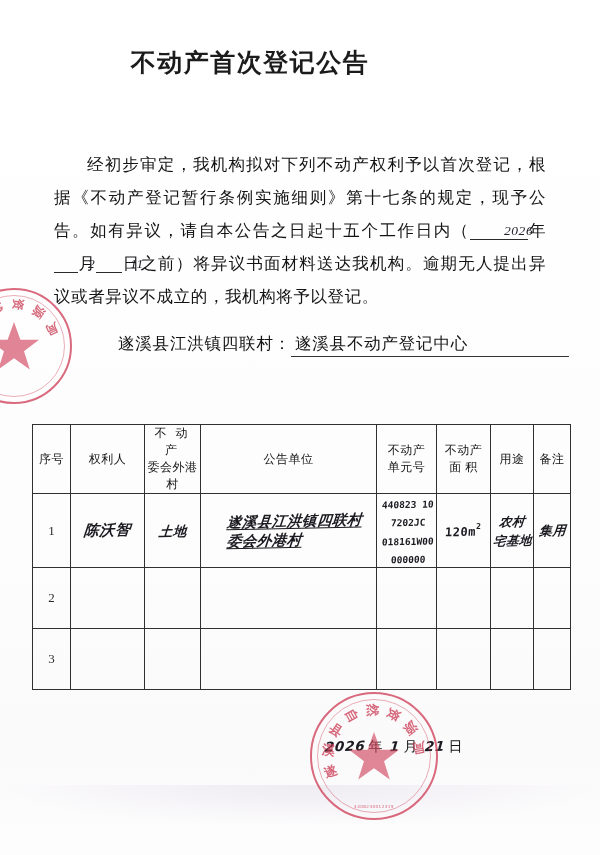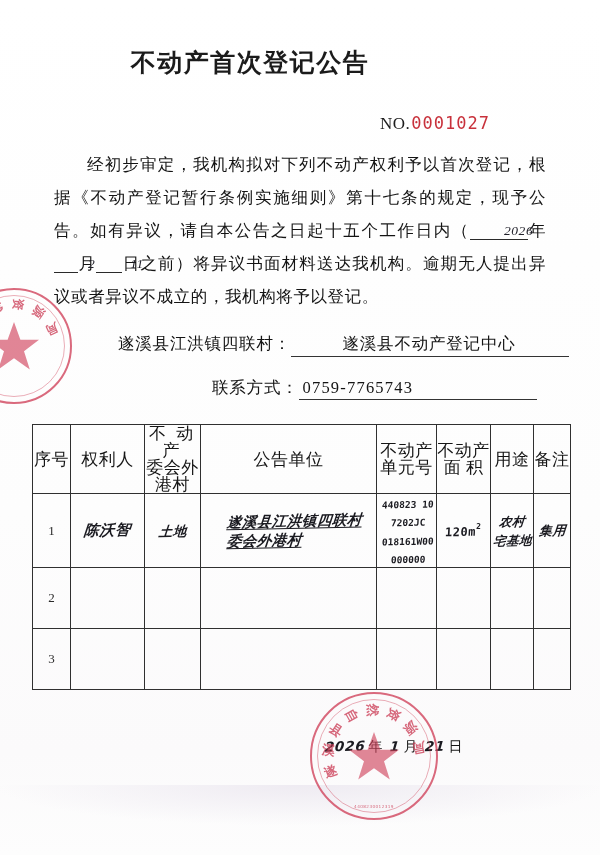--- a/index.html
+++ b/index.html
@@ -108,21 +108,21 @@
     color: #141414;
   }
   .field-address { top: 333px; left: 118px; }
   .field-contact { top: 377px; left: 212px; }
   .field-value {
     display: inline-block;
     border-bottom: 1px solid #333;
     padding: 0 6px 1px 4px;
     min-width: 160px;
   }
-  .field-address .field-value { min-width: 268px; text-align: center; }
+  .field-address .field-value { min-width: 268px; }
   .field-contact .field-value {
     min-width: 228px;
     font-family: "Liberation Serif", serif;
     letter-spacing: 1.2px;
   }
 
   
   .tbl {
     position: absolute;
     top: 424px;
@@ -132,21 +132,21 @@
     table-layout: fixed;
   }
   .tbl td, .tbl th {
     border: 1px solid #303030;
     padding: 0;
     vertical-align: middle;
     text-align: center;
   }
   .tbl th {
     font-weight: normal;
-    font-size: 17px;
+    font-size: 12px;
     line-height: 17px;
     letter-spacing: 0.5px;
     height: 54px;
     color: #151515;
   }
   .th-wide { letter-spacing: 3px; }
   .row-1 td { height: 72px; }
   .row-2 td { height: 60px; }
   .row-3 td { height: 60px; }
   .idx-cell {
@@ -293,35 +293,29 @@
 </head>
 <body>
 
 <div class="paper"></div>
 <div class="scan-shadow"></div>
 
 <div class="doc">
 
   <div class="title">不动产首次登记公告</div>
 
-  <div class="no-line">
-    <span>NO.</span><span class="no-digits">0001027</span>
-  </div>
 
   <div class="body-para">
     <span>经初步审定，我机构拟对下列不动产权利予以首次登记，根据《不动产登记暂行条例实施细则》第十七条的规定，现予公告。如有异议，请自本公告之日起十五个工作日内（</span><span class="blank-fill fill-year">2026</span><span>年</span><span class="blank-fill fill-month">2</span><span>月</span><span class="blank-fill fill-day">11</span><span>日之前）</span><span>将异议书面材料送达我机构。逾期无人提出异议或者异议不成立的，我机构将予以登记。</span>
   </div>
 
   <div class="field-line field-address">
     <span>遂溪县江洪镇四联村：</span><span class="field-value">遂溪县不动产登记中心</span>
   </div>
 
-  <div class="field-line field-contact">
-    <span>联系方式：</span><span class="field-value">0759-7765743</span>
-  </div>
 
   <table class="tbl">
     <colgroup>
       <col style="width:38px">
       <col style="width:74px">
       <col style="width:56px">
       <col style="width:176px">
       <col style="width:60px">
       <col style="width:54px">
       <col style="width:43px">

